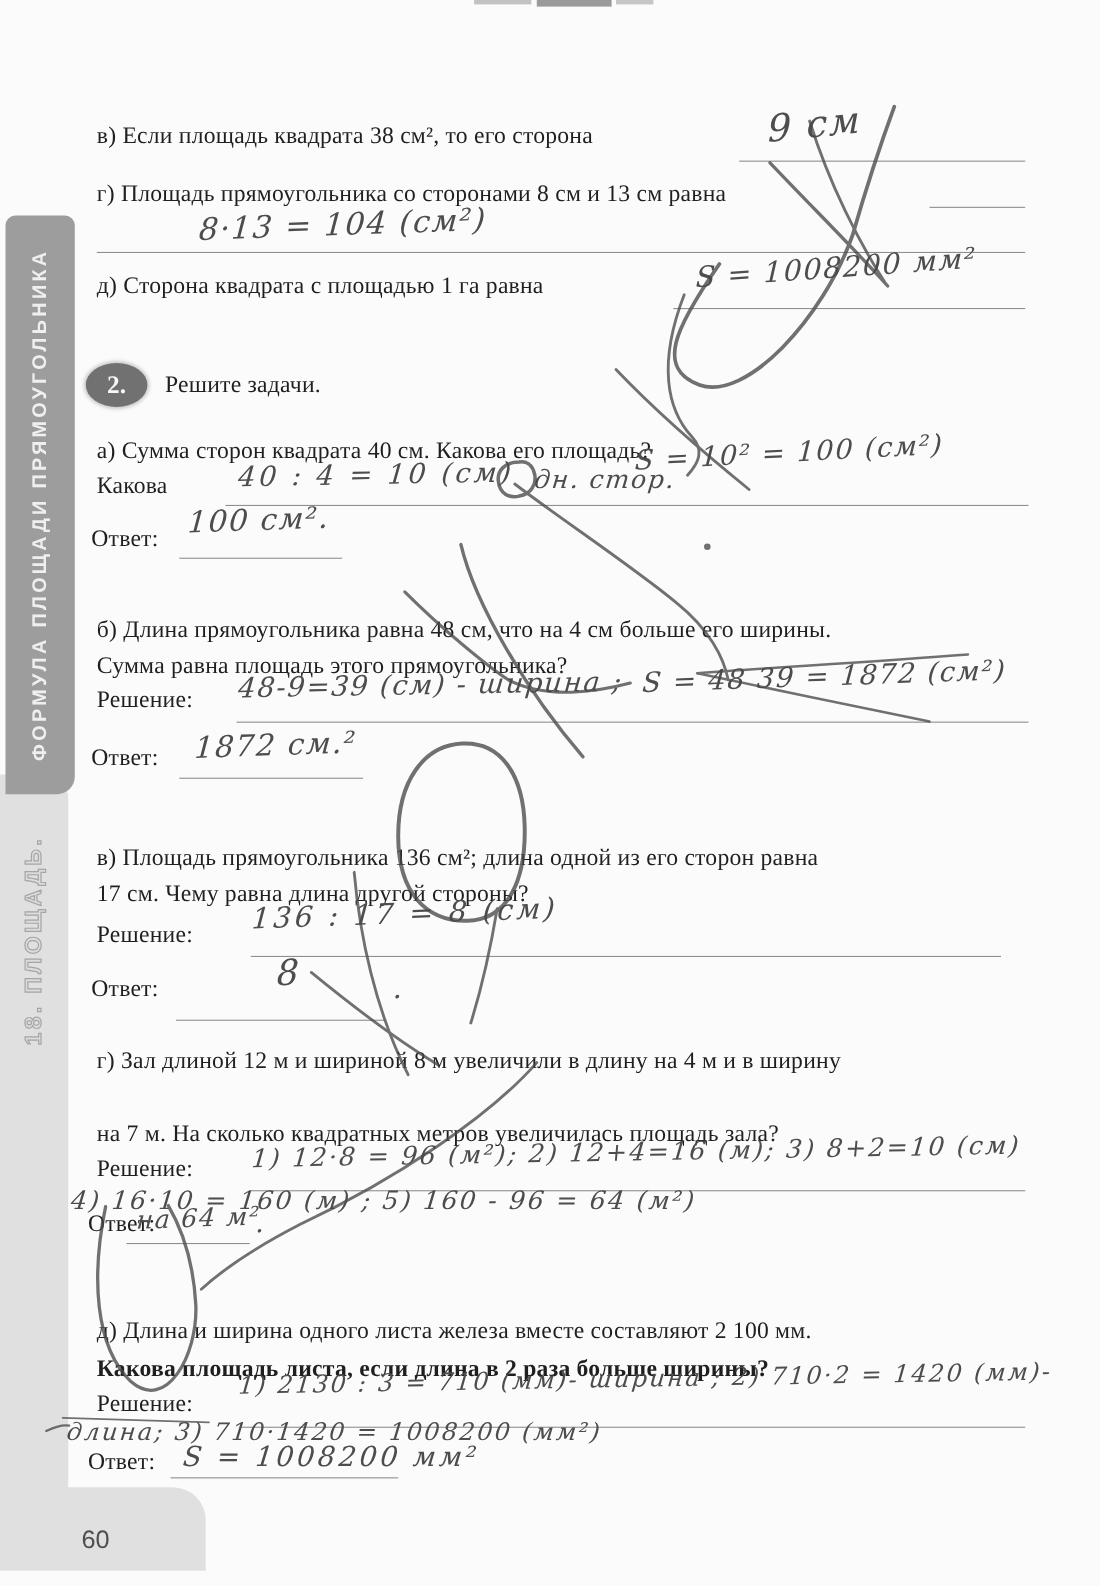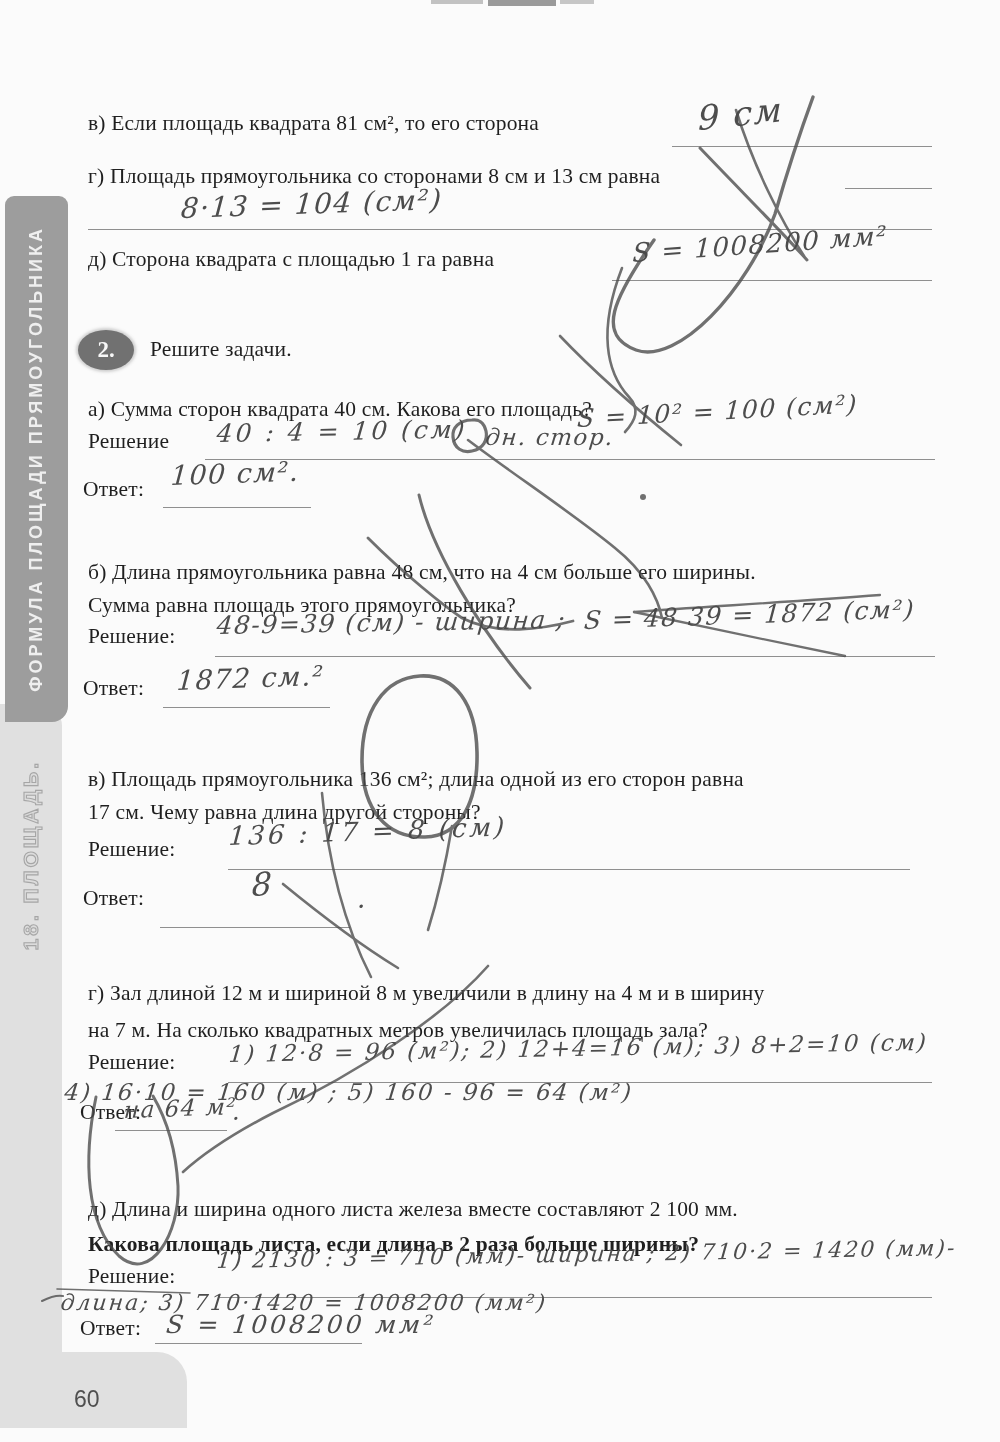--- a/index.html
+++ b/index.html
@@ -47,56 +47,56 @@
   <div class="vwrap" style="left:0;top:704px;width:62px;height:302px;">
     <div class="vlabel chapter">18. ПЛОЩАДЬ.</div>
   </div>
   <div class="sb-dark"></div>
   <div class="vwrap" style="left:5px;top:200px;width:63px;height:518px;">
     <div class="vlabel topic">ФОРМУЛА ПЛОЩАДИ ПРЯМОУГОЛЬНИКА</div>
   </div>
   <div class="sb-foot"></div>
   <div class="pageno">60</div>
 
-  <div class="pt" style="left:88px;top:111px;">в) Если площадь квадрата 81 см², то его сторона</div>
+  <div class="pt" style="left:88px;top:111px;">в) Если площадь квадрата 38 см², то его сторона</div>
   <div class="ul" style="left:672px;top:146px;width:260px;"></div>
 
   <div class="pt" style="left:88px;top:164px;">г) Площадь прямоугольника со сторонами 8 см и 13 см равна</div>
   <div class="ul" style="left:845px;top:188px;width:87px;"></div>
   <div class="ul" style="left:88px;top:229px;width:844px;"></div>
 
   <div class="pt" style="left:88px;top:247px;">д) Сторона квадрата с площадью 1 га равна</div>
   <div class="ul" style="left:612px;top:280px;width:320px;"></div>
 
   <div class="badge">
       <span>2.</span>
     </div>
   <div class="pt heading" style="left:150px;top:337px;">Решите задачи.</div>
 
   <div class="pt" style="left:88px;top:397px;">а) Сумма сторон квадрата 40 см. Какова его площадь?</div>
-  <div class="pt" style="left:88px;top:429px;">Решение</div>
+  <div class="pt" style="left:88px;top:429px;">Какова</div>
   <div class="ul" style="left:205px;top:459px;width:730px;"></div>
   <div class="pt" style="left:83px;top:477px;">Ответ:</div>
   <div class="ul" style="left:163px;top:507px;width:148px;"></div>
 
   <div class="pt" style="left:88px;top:560px;">б) Длина прямоугольника равна 48 см, что на 4 см больше его ширины.</div>
   <div class="pt" style="left:88px;top:593px;">Сумма равна площадь этого прямоугольника?</div>
   <div class="pt" style="left:88px;top:624px;">Решение:</div>
   <div class="ul" style="left:215px;top:656px;width:720px;"></div>
   <div class="pt" style="left:83px;top:676px;">Ответ:</div>
   <div class="ul" style="left:163px;top:707px;width:167px;"></div>
 
   <div class="pt" style="left:88px;top:767px;">в) Площадь прямоугольника 136 см²; длина одной из его сторон равна</div>
   <div class="pt" style="left:88px;top:800px;">17 см. Чему равна  длина другой стороны?</div>
   <div class="pt" style="left:88px;top:837px;">Решение:</div>
   <div class="ul" style="left:228px;top:869px;width:682px;"></div>
   <div class="pt" style="left:83px;top:886px;">Ответ:</div>
   <div class="ul" style="left:160px;top:927px;width:190px;"></div>
 
-  <div class="pt" style="left:88px;top:981px;">г) Зал длиной 12 м и шириной 8 м увеличили в длину на 4 м и в ширину</div>
+  <div class="pt" style="left:88px;top:952px;">г) Зал длиной 12 м и шириной 8 м увеличили в длину на 4 м и в ширину</div>
   <div class="pt" style="left:88px;top:1018px;">на 7 м. На сколько квадратных метров увеличилась площадь зала?</div>
   <div class="pt" style="left:88px;top:1050px;">Решение:</div>
   <div class="ul" style="left:228px;top:1082px;width:704px;"></div>
   <div class="pt" style="left:80px;top:1100px;">Ответ:</div>
   <div class="ul" style="left:115px;top:1130px;width:112px;"></div>
 
   <div class="pt" style="left:88px;top:1197px;">д) Длина и ширина одного листа железа вместе составляют 2 100 мм.</div>
   <div class="pt" style="left:88px;top:1232px;font-weight:bold;">Какова площадь листа, если длина в 2 раза больше ширины?</div>
   <div class="pt" style="left:88px;top:1264px;">Решение:</div>
   <div class="ul" style="left:218px;top:1297px;width:714px;"></div>

